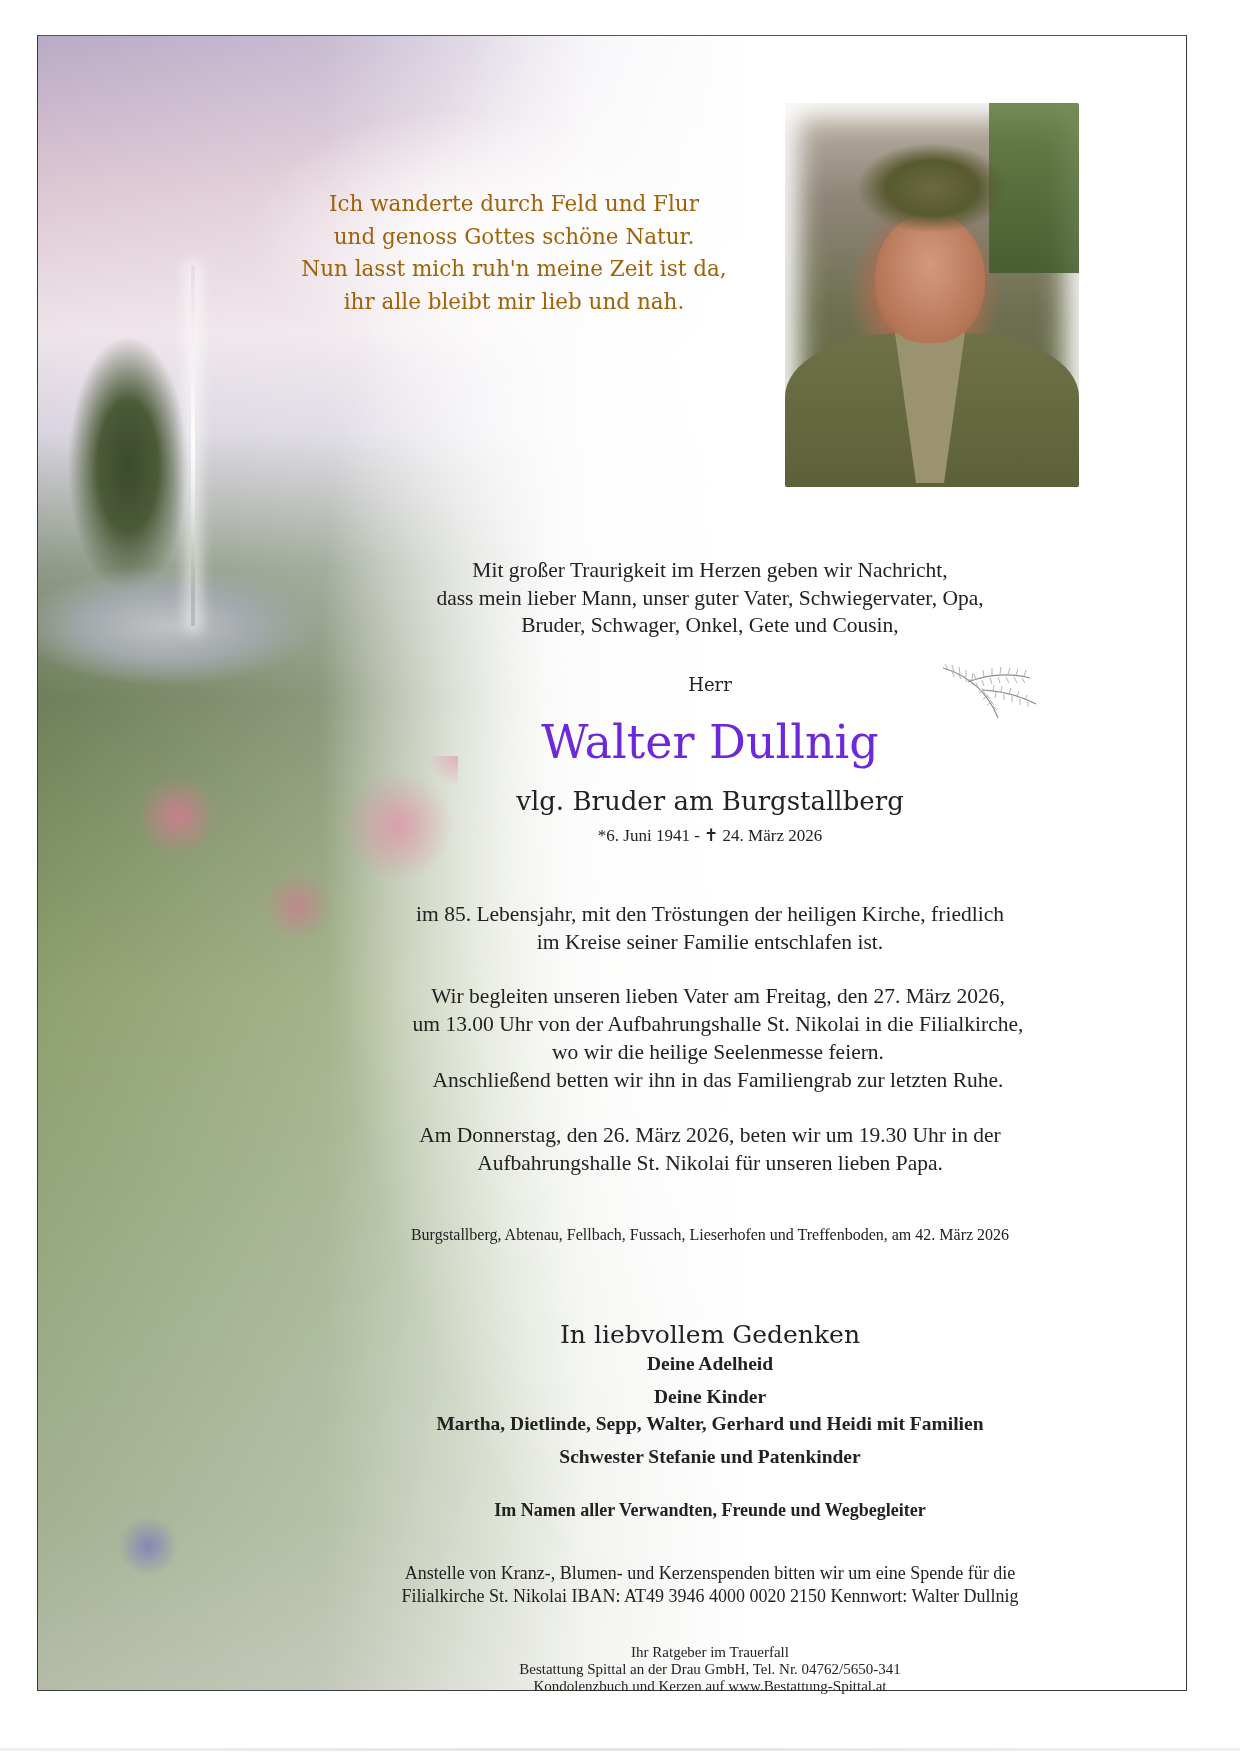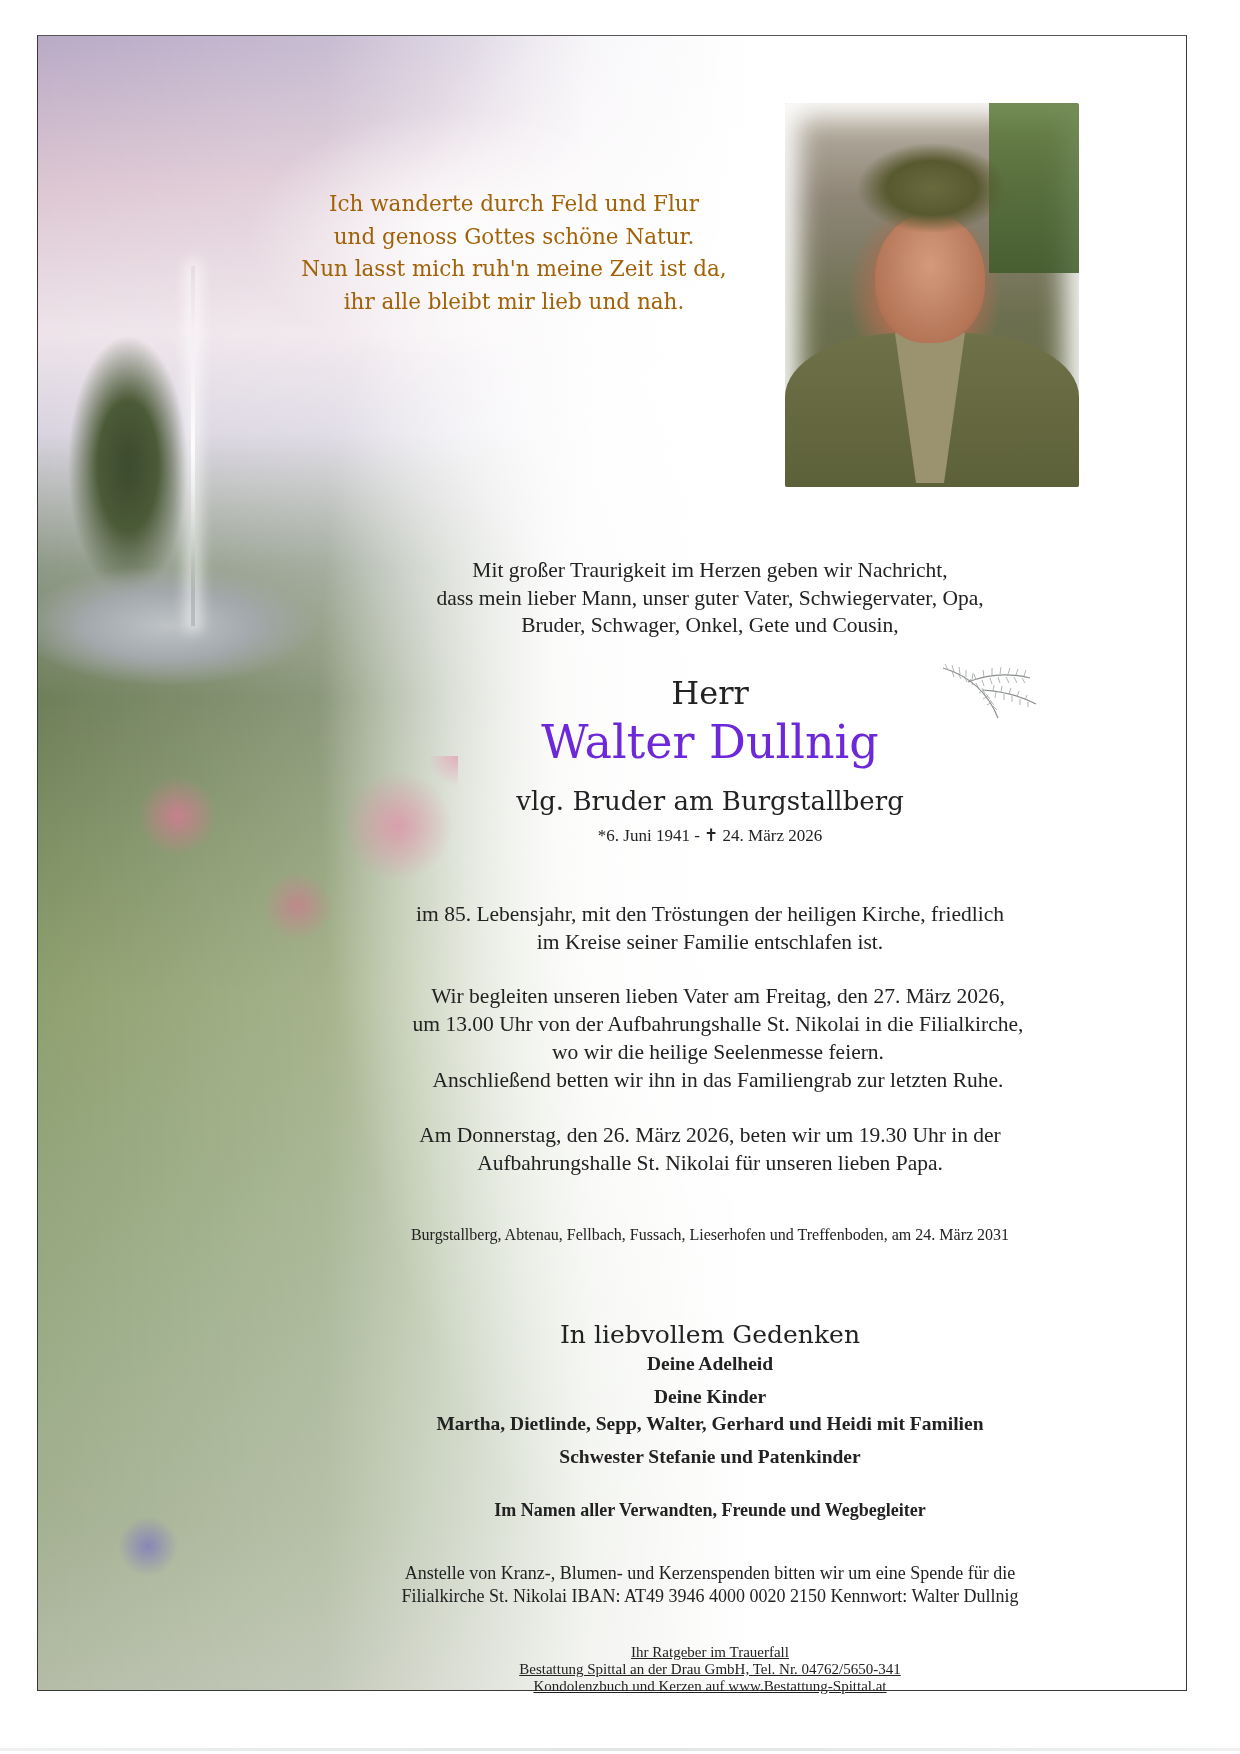--- a/index.html
+++ b/index.html
@@ -36,37 +36,37 @@
       linear-gradient(180deg,#bcb5a6 0%,#8e8577 25%,#6d7050 55%,#5f653f 100%);
     box-shadow:inset 0 0 26px 14px rgba(255,255,255,0.95);}
   .photo .trees{position:absolute;right:0;top:0;width:90px;height:170px;background:linear-gradient(180deg,#5d7a3b,#3f5a2a);opacity:0.85;}
   .photo .hat{position:absolute;left:72px;top:40px;width:150px;height:90px;
     background:radial-gradient(ellipse 75px 45px at 75px 45px,#6a6a3f 0%,#57592f 60%,rgba(87,89,47,0) 100%);}
   .photo .face{position:absolute;left:90px;top:110px;width:110px;height:130px;border-radius:50% 50% 45% 45%;background:radial-gradient(ellipse at 50% 40%,#d49a7c,#b57557 70%,#9a6248);}
   .photo .jacket{position:absolute;left:0;top:230px;width:294px;height:160px;background:linear-gradient(180deg,#6f7248,#5c6038);border-radius:40% 40% 0 0;}
   .photo .shirt{position:absolute;left:110px;top:230px;width:70px;height:150px;background:#9b9370;clip-path:polygon(0 0,100% 0,70% 100%,30% 100%);}
 
   .intro{left:300px;top:557px;width:820px;font-size:21.5px;line-height:27.5px;}
-  .herr{left:560px;top:674px;width:300px;font-family:"DejaVu Serif",serif;font-size:32px;}
+  .herr{left:560px;top:674px;width:300px;font-family:"DejaVu Serif",serif;font-size:18px;}
   .name{left:400px;top:712px;width:620px;font-family:"DejaVu Serif",serif;font-size:46px;line-height:60px;color:#6d28d9;}
   .vulgo{left:400px;top:786px;width:620px;font-family:"DejaVu Serif",serif;font-size:26px;}
   .dates{left:400px;top:825px;width:620px;font-size:17px;}
   .branch{position:absolute;left:938px;top:660px;width:100px;height:62px;}
 
   .para1{left:300px;top:900px;width:820px;font-size:21.5px;line-height:28px;}
   .para2{left:308px;top:982px;width:820px;font-size:21.5px;line-height:28px;}
   .para3{left:300px;top:1121px;width:820px;font-size:21.5px;line-height:28px;}
   .places{left:300px;top:1226px;width:820px;font-size:16px;}
   .gedenken{left:400px;top:1300px;width:620px;font-family:"DejaVu Serif",serif;font-size:25px;margin-top:20px;}
   .family{left:300px;top:1350px;width:820px;font-size:19.5px;font-weight:bold;}
   .family div{line-height:27px;}
   .fam-gap{height:6px;}
   .names-all{left:300px;top:1500px;width:820px;font-size:18px;font-weight:bold;}
   .donation{left:300px;top:1562px;width:820px;font-size:18px;line-height:23px;}
-  .footer{left:300px;top:1644px;width:820px;font-size:15px;line-height:17px;text-decoration:underline;}
+  .footer{left:300px;top:1644px;width:820px;font-size:15px;line-height:17px;}
 
   .bottom-line{position:absolute;left:0;top:1748px;width:1240px;height:3px;background:linear-gradient(90deg,#eef1f0,#dfe6e4,#eef1f0);}
 </style>
 </head>
 <body>
 
 <div class="frame">
   <div class="bg"></div>
   <div class="bg-sky"></div>
   <div class="tree"></div>
@@ -123,21 +123,21 @@
   <div>Wir begleiten unseren lieben Vater am Freitag, den 27. März 2026,</div>
   <div>um 13.00 Uhr von der Aufbahrungshalle St. Nikolai in die Filialkirche,</div>
   <div>wo wir die heilige Seelenmesse feiern.</div>
   <div>Anschließend betten wir ihn in das Familiengrab zur letzten Ruhe.</div>
 </div>
 <div class="text para3">
   <div>Am Donnerstag, den 26. März 2026, beten wir um 19.30 Uhr in der</div>
   <div>Aufbahrungshalle St. Nikolai für unseren lieben Papa.</div>
 </div>
 
-<div class="text places">Burgstallberg, Abtenau, Fellbach, Fussach, Lieserhofen und Treffenboden, am 24. März 2031</div>
+<div class="text places">Burgstallberg, Abtenau, Fellbach, Fussach, Lieserhofen und Treffenboden, am 42. März 2026</div>
 
 <div class="text gedenken">In liebvollem Gedenken</div>
 <div class="text family">
   <div>Deine Adelheid</div>
   <div class="fam-gap"></div>
   <div>Deine Kinder</div>
   <div>Martha, Dietlinde, Sepp, Walter, Gerhard und Heidi mit Familien</div>
   <div class="fam-gap"></div>
   <div>Schwester Stefanie und Patenkinder</div>
 </div>

